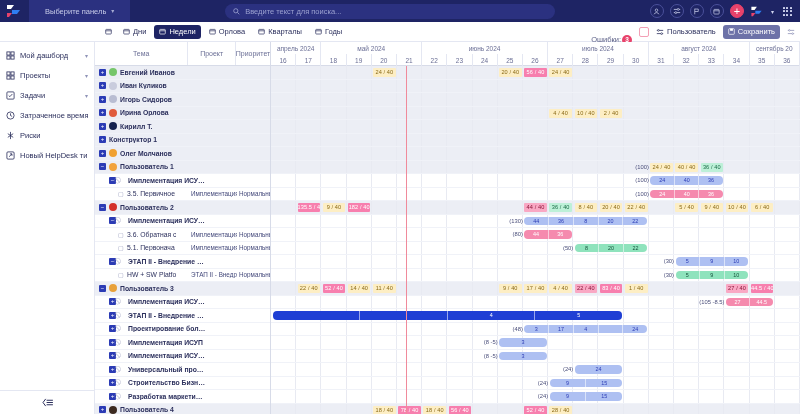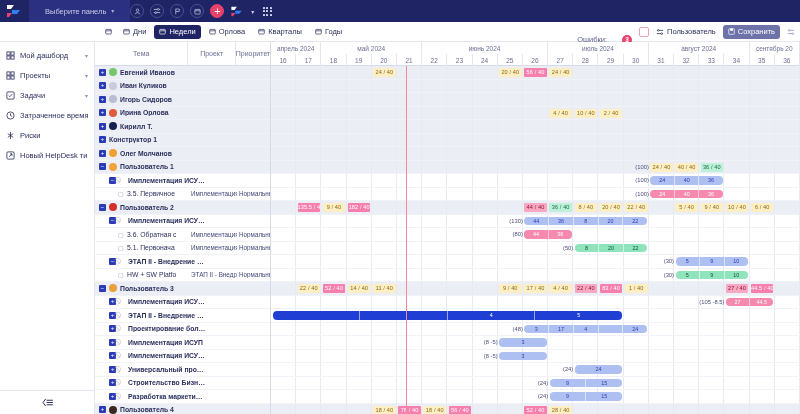--- a/index.html
+++ b/index.html
@@ -62,21 +62,21 @@
   .sbtn.iconly { padding: 0 3px; }
   .right-tools {
     position: absolute; right: 5px; display: flex; align-items: center; gap: 7px;
     font-size: 7.5px;
   }
   .errbadge {
     background: #e8426b; color: #fff; border-radius: 50%;
     width: 10px; height: 10px; display: flex; align-items: center; justify-content: center;
     font-size: 6.5px; font-weight: bold;
   }
-  .errlabel { display: flex; align-items: center; gap: 15px; color: #5b5f86; margin-top: 16px; }
+  .errlabel { display: flex; align-items: center; gap: 1px; color: #5b5f86; margin-top: 16px; }
   .redsq { width: 10px; height: 10px; border: 1px solid #f3a0b6; border-radius: 2px; }
   .tools { display: flex; align-items: center; gap: 3px; color: #2b2f5c; }
   .savebtn {
     display: flex; align-items: center; gap: 3px;
     background: #6d72a8; color: #fff; height: 14px; padding: 0 5px; border-radius: 3px;
   }
 
   
   .body { flex: 1; display: flex; min-height: 0; }
 
@@ -196,20 +196,29 @@
         <path d="M1 1 L8 1 L5 5 L1 5 Z" fill="#ffffff"></path>
         <path d="M6 6 L14 6 L11 10 L6 10 Z" fill="#2f7ef2"></path>
         <path d="M1 9 L6 9 L3 13 L1 13 Z" fill="#e8426b"></path>
       </svg>
     </div>
     <div class="panel-select">
       <span>Выберите панель</span>
       <span class="chev">▾</span>
     </div>
 
+    <div class="search-wrap">
+      <div class="search-box">
+        <svg class="mag" width="7" height="7" viewBox="0 0 10 10">
+          <circle cx="4" cy="4" r="3" fill="none" stroke="#9aa0cf" stroke-width="1.2"></circle>
+          <line x1="6.2" y1="6.2" x2="9" y2="9" stroke="#9aa0cf" stroke-width="1.2"></line>
+        </svg>
+        <span>Введите текст для поиска...</span>
+      </div>
+    </div>
 
     <div class="top-icons">
       <div class="ticon">
         <svg width="7" height="7" viewBox="0 0 10 10">
             <circle cx="5" cy="3.2" r="1.8" fill="none" stroke="#cfd3ee" stroke-width="1"></circle>
             <path d="M1.6 9 A3.6 3.6 0 0 1 8.4 9" fill="none" stroke="#cfd3ee" stroke-width="1"></path>
           </svg>
       </div>
       <div class="ticon">
         <svg width="8" height="8" viewBox="0 0 10 10">

